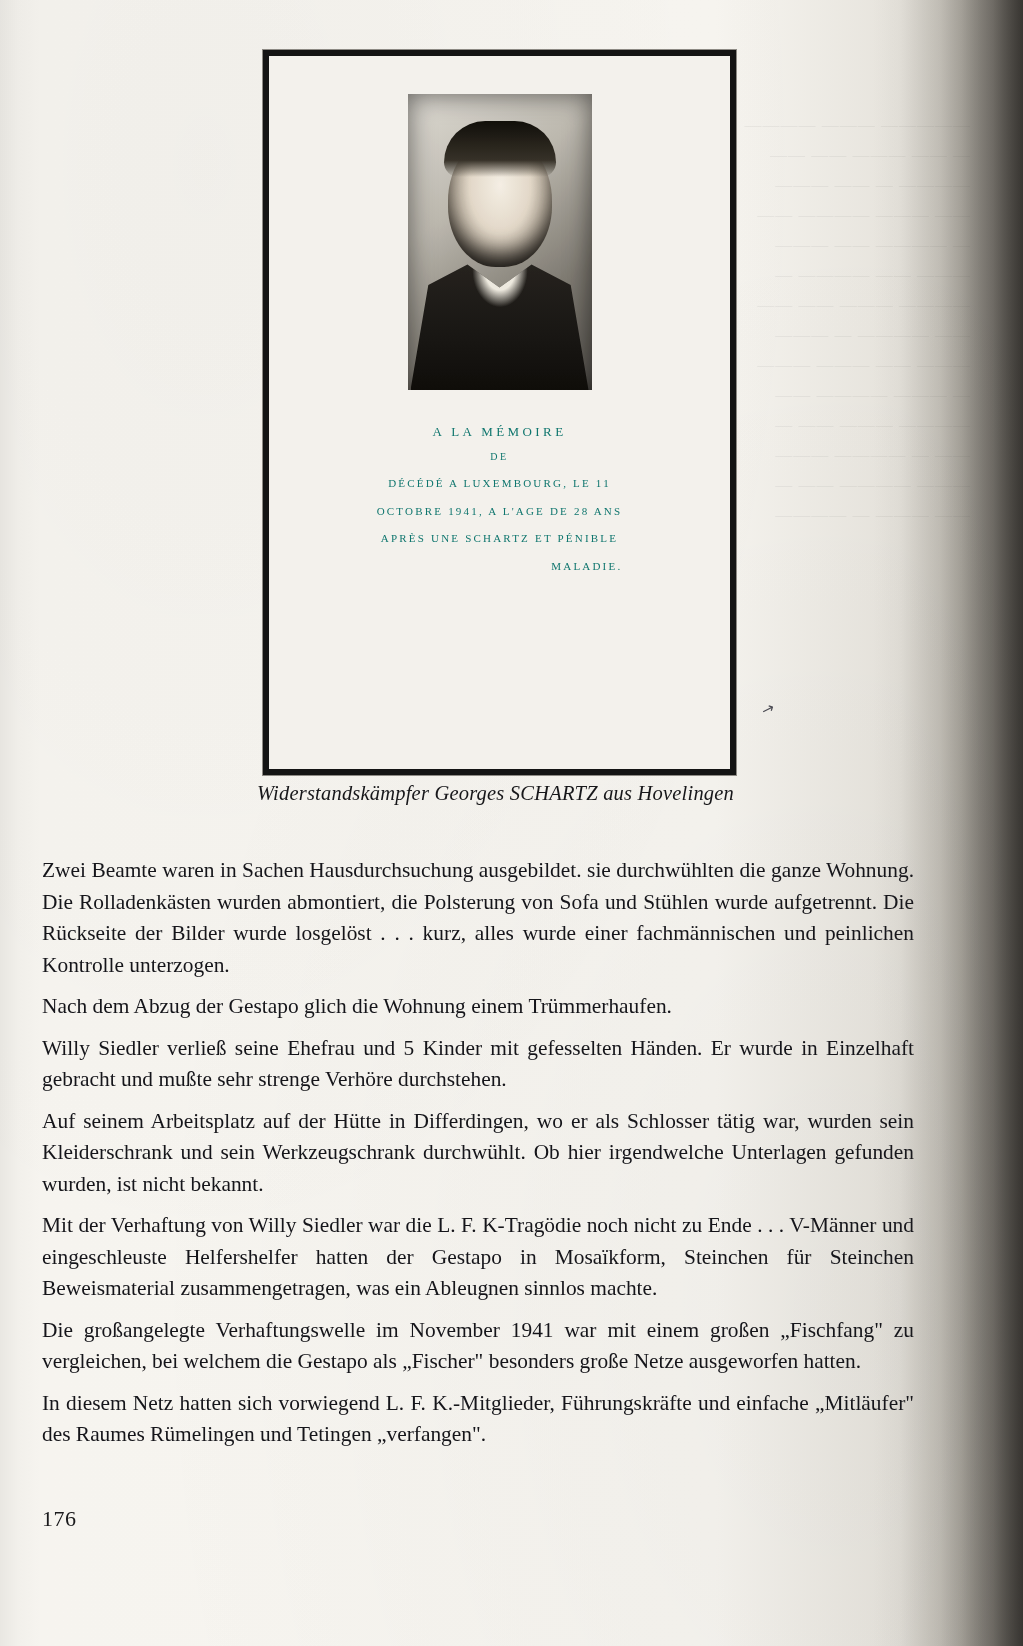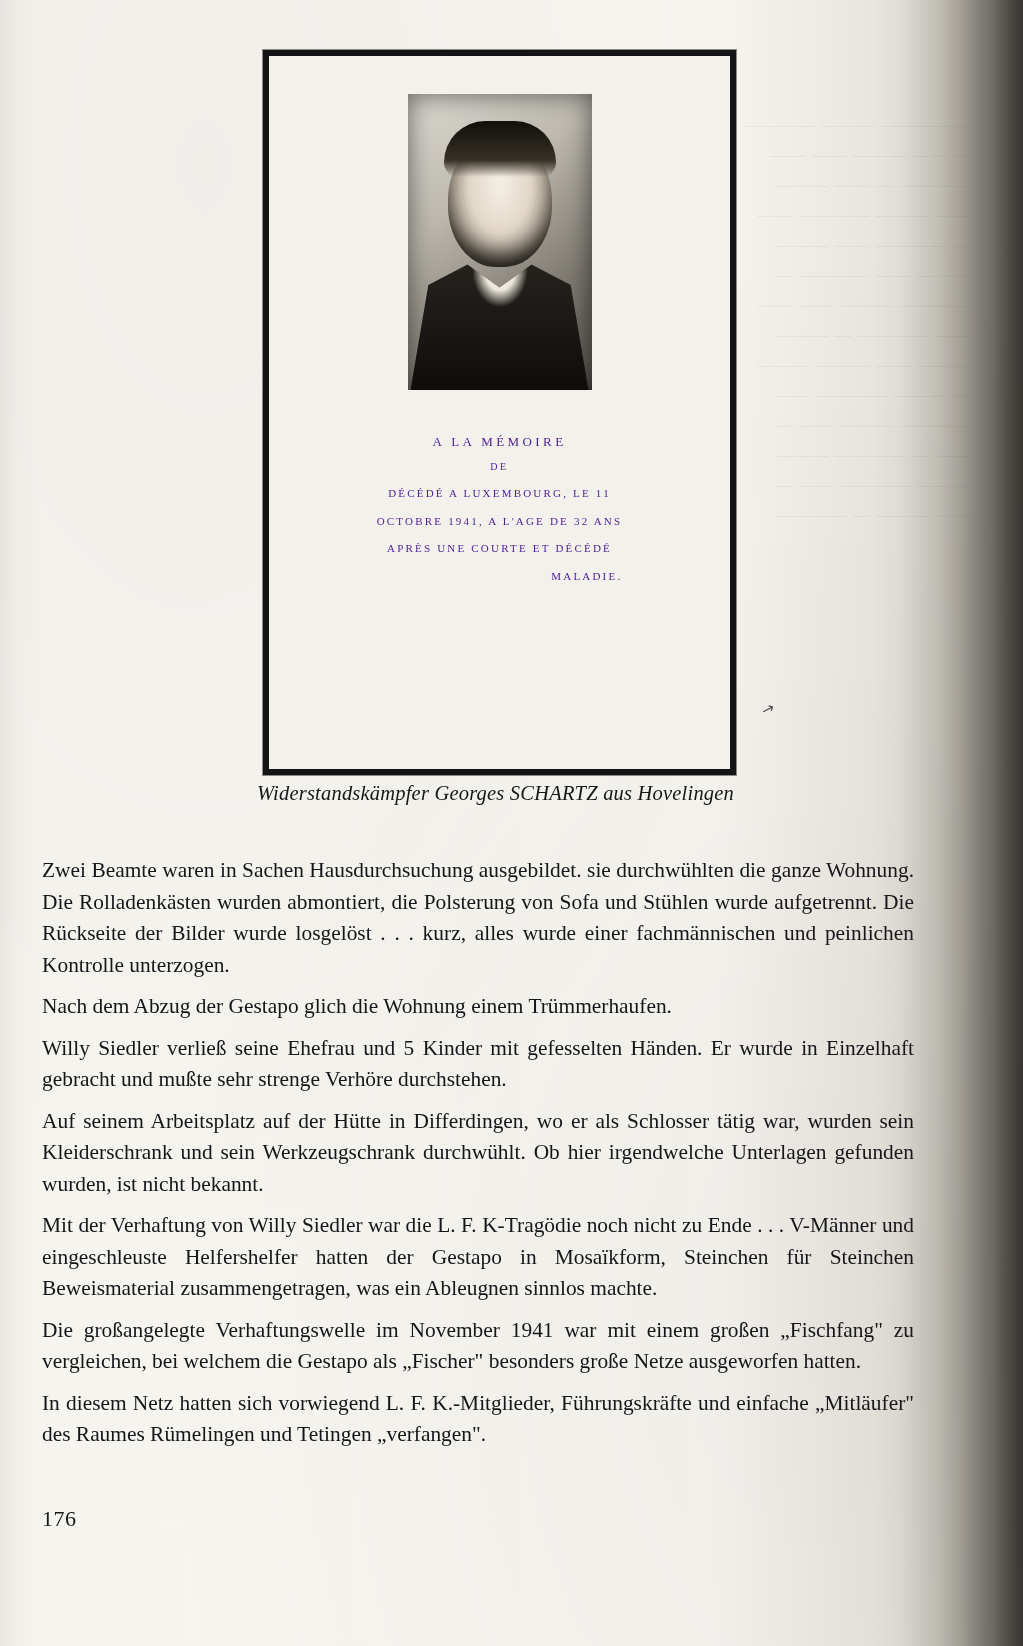--- a/index.html
+++ b/index.html
@@ -138,23 +138,23 @@
     left: 50%;
     bottom: 62px;
     width: 58px;
     height: 22px;
     transform: translateX(-50%);
     background: #efebe1;
     clip-path: polygon(0% 0%, 100% 0%, 62% 100%, 50% 52%, 38% 100%);
   }
 
   .card-text {
-    margin-top: 40px;
+    margin-top: 30px;
     text-align: center;
-    color: #4c1d95;
+    color: #0f766e;
     font-family: "Liberation Serif", serif;
   }
   .ln {
     letter-spacing: 2.6px;
     line-height: 1.9;
     white-space: nowrap;
   }
 
   .l1 { font-size: 13px; letter-spacing: 3.4px; }
   .l2 { font-size: 10px; letter-spacing: 2.6px; margin-top: 2px; font-family: Liberation Serif, serif; }
@@ -262,22 +262,22 @@
     <div class="card-inner">
       <div class="portrait">
         <div class="hair"></div>
         <div class="collar"></div>
         <div class="tie"></div>
       </div>
       <div class="card-text">
         <div class="ln l1">A LA MÉMOIRE</div>
         <div class="ln l2">DE</div>
         <div class="ln l4">DÉCÉDÉ A LUXEMBOURG, LE 11</div>
-        <div class="ln l5">OCTOBRE 1941, A L'AGE DE 32 ANS</div>
-        <div class="ln l6">APRÈS UNE COURTE ET DÉCÉDÉ</div>
+        <div class="ln l5">OCTOBRE 1941, A L'AGE DE 28 ANS</div>
+        <div class="ln l6">APRÈS UNE SCHARTZ ET PÉNIBLE</div>
         <div class="ln l7">MALADIE.</div>
       </div>
     </div>
   </div>
 
   <div class="pen-mark">↗</div>
 
   <div class="caption">Widerstandskämpfer Georges SCHARTZ aus Hovelingen</div>
 
   <div class="body-text">

